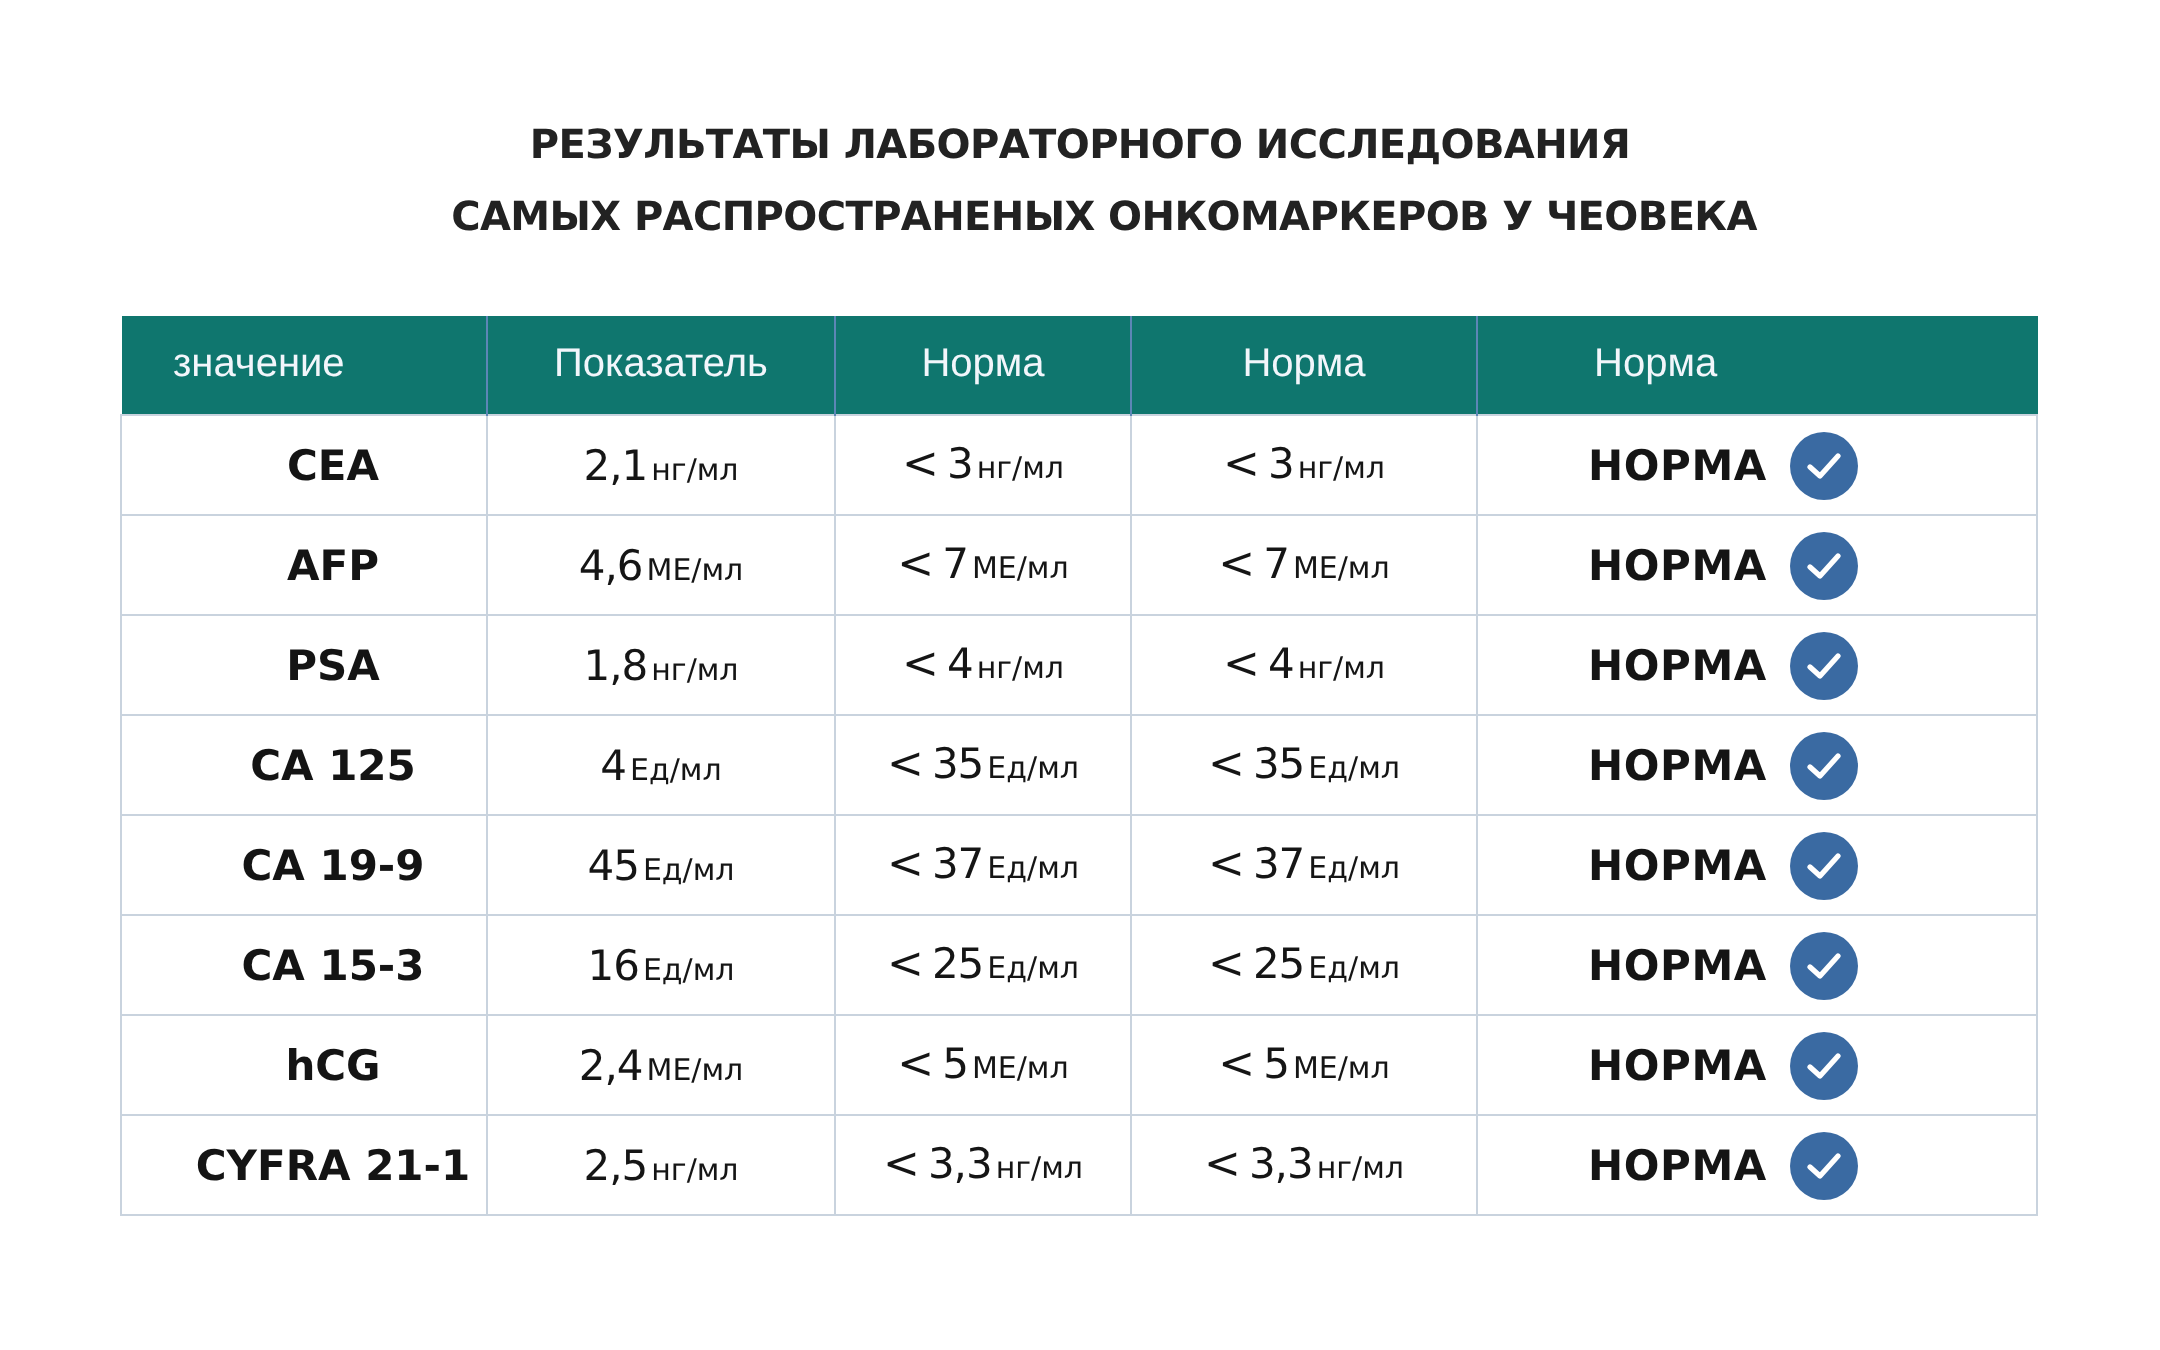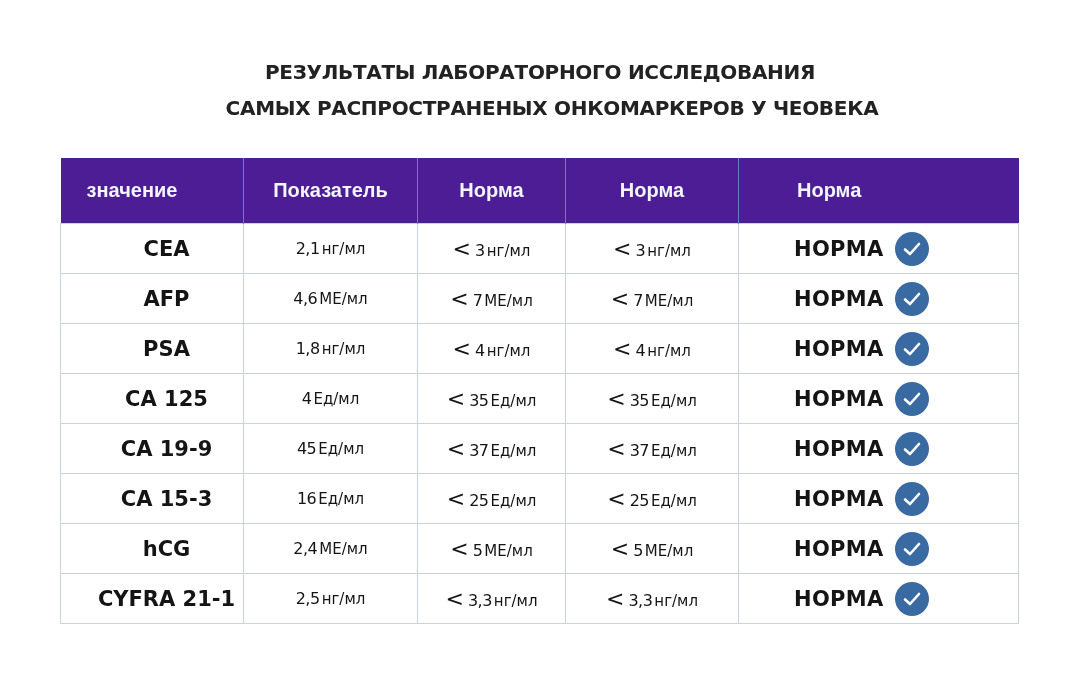--- a/index.html
+++ b/index.html
@@ -16,36 +16,36 @@
   table.results {
     position:absolute; left:60px; top:158px; width:958px;
     border-collapse:collapse; table-layout:fixed;
   }
   table.results col.c1 { width:183px; }
   table.results col.c2 { width:174px; }
   table.results col.c3 { width:148px; }
   table.results col.c4 { width:173px; }
   table.results col.c5 { width:280px; }
   thead th {
-    background:#4c1d95; color:#f2f6fb; height:65px; padding:0;
-    font-weight:bold; font-size:20px; text-align:center;
+    background:#0f766e; color:#f2f6fb; height:49px; padding:0;
+    font-weight:normal; font-size:20px; text-align:center;
     border-right:1px solid #5c86b6;
     font-family:"Liberation Sans", sans-serif;
   }
   thead th:last-child { border-right:none; }
   thead th.first { text-align:left; padding-left:26px; }
   thead th.last { text-align:left; padding-left:58px; }
   tbody td {
     height:49px; padding:0; border:1.5px solid #c9d3de; text-align:center;
     vertical-align:middle; white-space:nowrap;
   }
   tbody td.marker {
     text-align:center; padding-left:29px; font-weight:bold; font-size:21px; color:#141414;
   }
-  .num { font-size:16px; font-weight:normal; letter-spacing:-0.5px; }
+  .num { font-size:21px; font-weight:normal; letter-spacing:-0.5px; }
   .unit { font-size:15px; margin-left:2px; }
   .lt { font-size:22px; margin-right:4px; }
   td.status { text-align:left; padding-left:55px; }
   .status-text { font-weight:bold; font-size:21px; letter-spacing:0.3px; vertical-align:middle; }
   .check {
     display:inline-block; width:34px; height:34px; border-radius:50%;
     background:#3a6aa2; vertical-align:middle; margin-left:12px; position:relative;
   }
   .check svg { position:absolute; left:8px; top:9px; }
 </style>

